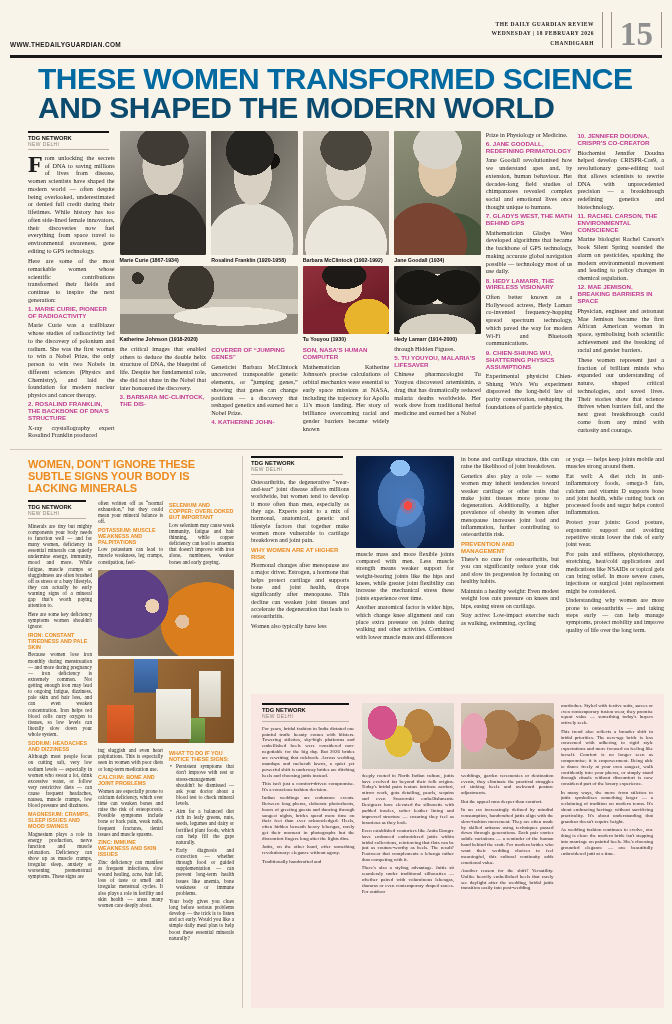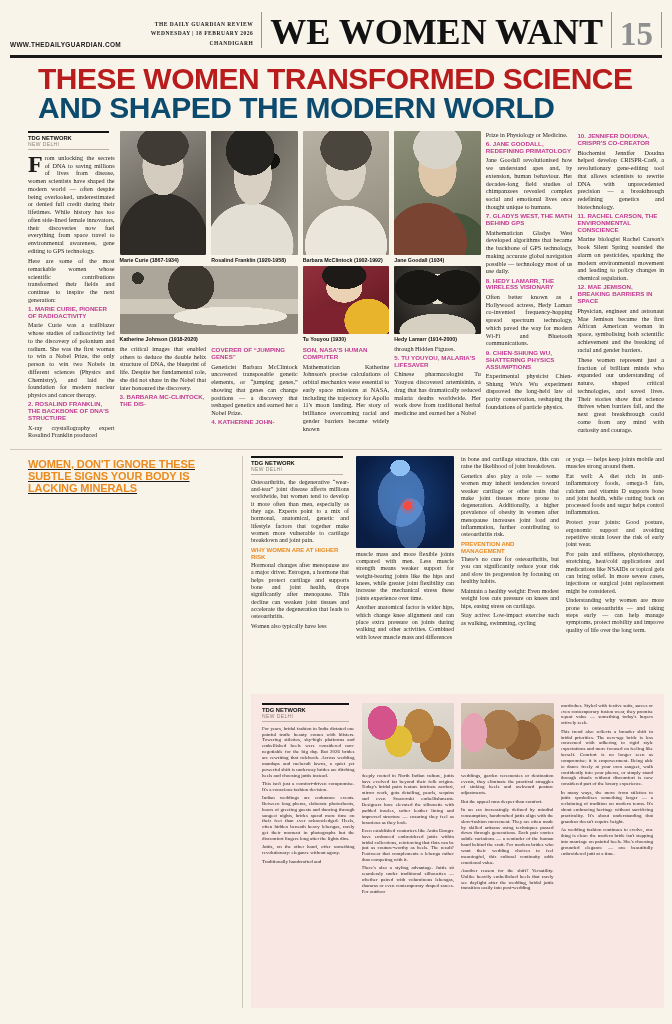--- a/index.html
+++ b/index.html
@@ -23,35 +23,35 @@
   .sec-head{font:bold 6.2px/1.12 "Liberation Sans",sans-serif;margin:2.5px 0 1.5px 0;}
   .li{font-size:6.2px;line-height:1.25;text-align:justify;margin:0 0 2px 0;position:relative;padding-left:7px;}
   .li::before{content:"\2022";position:absolute;left:1px;top:0;}
   .drop::first-letter{float:left;font-size:24px;line-height:18px;font-weight:bold;padding:1px 2px 0 0;}
   .cap{font:bold 5.3px "Liberation Sans",sans-serif;color:#111;margin:2px 0 3px 0;}
   .ph{position:relative;overflow:hidden;border-radius:1px;}
 
   
   .science{padding:6px 8px 0 8px;}
   .sci-h1{font:800 30px/0.98 "Liberation Sans",sans-serif;letter-spacing:-0.5px;margin-left:30px;}
-  .sci-h1 .l1{color:#b91c1c;}
+  .sci-h1 .l1{color:#0369a1;}
   .sci-h1 .l2{color:#0c4a6e;}
   .sci-grid{margin:8px 0 0 20px;display:grid;grid-template-columns:repeat(7,1fr);grid-template-rows:auto auto 1fr;gap:0 5px;height:312px;overflow:hidden;}
   .sci-col{overflow:hidden;}
   .science .sec-head{color:#c13a92;}
   .ph1{height:124px;}
   .ph2{height:68px;}
   figure{margin:0;}
 
   
   .mid{display:flex;margin:6px 8px 0 8px;height:552px;}
   .rule-h{height:1px;background:#cfc9ba;margin:6px 10px 0 10px;}
 
   
-  .minerals{width:226px;box-sizing:border-box;padding-left:20px;display:flex;flex-direction:row;overflow:hidden;text-decoration:underline;}
+  .minerals{width:226px;box-sizing:border-box;padding-left:20px;display:flex;flex-direction:column;overflow:hidden;}
   .min-head{font:800 11px/1.12 "Liberation Sans",sans-serif;color:#ec8a1e;letter-spacing:-0.1px;margin:2px 0 5px 0;}
   .min-grid{flex:1;display:grid;grid-template-columns:64px 1fr;gap:0 6px;overflow:hidden;}
   .minerals .para,.minerals .li{font-size:5.2px;line-height:1.18;}
   .minerals .sec-head{font-size:5.4px;color:#e8891f;}
   .min-right{display:flex;flex-direction:column;overflow:hidden;}
   .min-row{display:grid;grid-template-columns:1fr 1fr;gap:0 6px;overflow:hidden;}
   .min-row .mcol{overflow:hidden;}
   .ph-women-box{height:86px;margin:3px 0 3px 0;}
   .ph-pills-box{height:84px;margin:0 0 4px 0;}
   .min-bot{flex:1;}
@@ -152,21 +152,20 @@
 <div class="page">
 
   <div class="hdr">
     <div class="url">WWW.THEDAILYGUARDIAN.COM</div>
     <div class="dateblock">
       <div>THE DAILY GUARDIAN REVIEW</div>
       <div>WEDNESDAY | 18 FEBRUARY 2026</div>
       <div>CHANDIGARH</div>
     </div>
     <div class="vr"></div>
-    <div class="masthead">WE WOMEN WANT</div>
     <div class="vr"></div>
     <div class="pageno">15</div>
     <div class="vr"></div>
   </div>
   <div class="hdr-rule"></div>
 
   <div class="science">
     <div class="sci-h1">
       <div class="l1">THESE WOMEN TRANSFORMED SCIENCE</div>
       <div class="l2">AND SHAPED THE MODERN WORLD</div>

